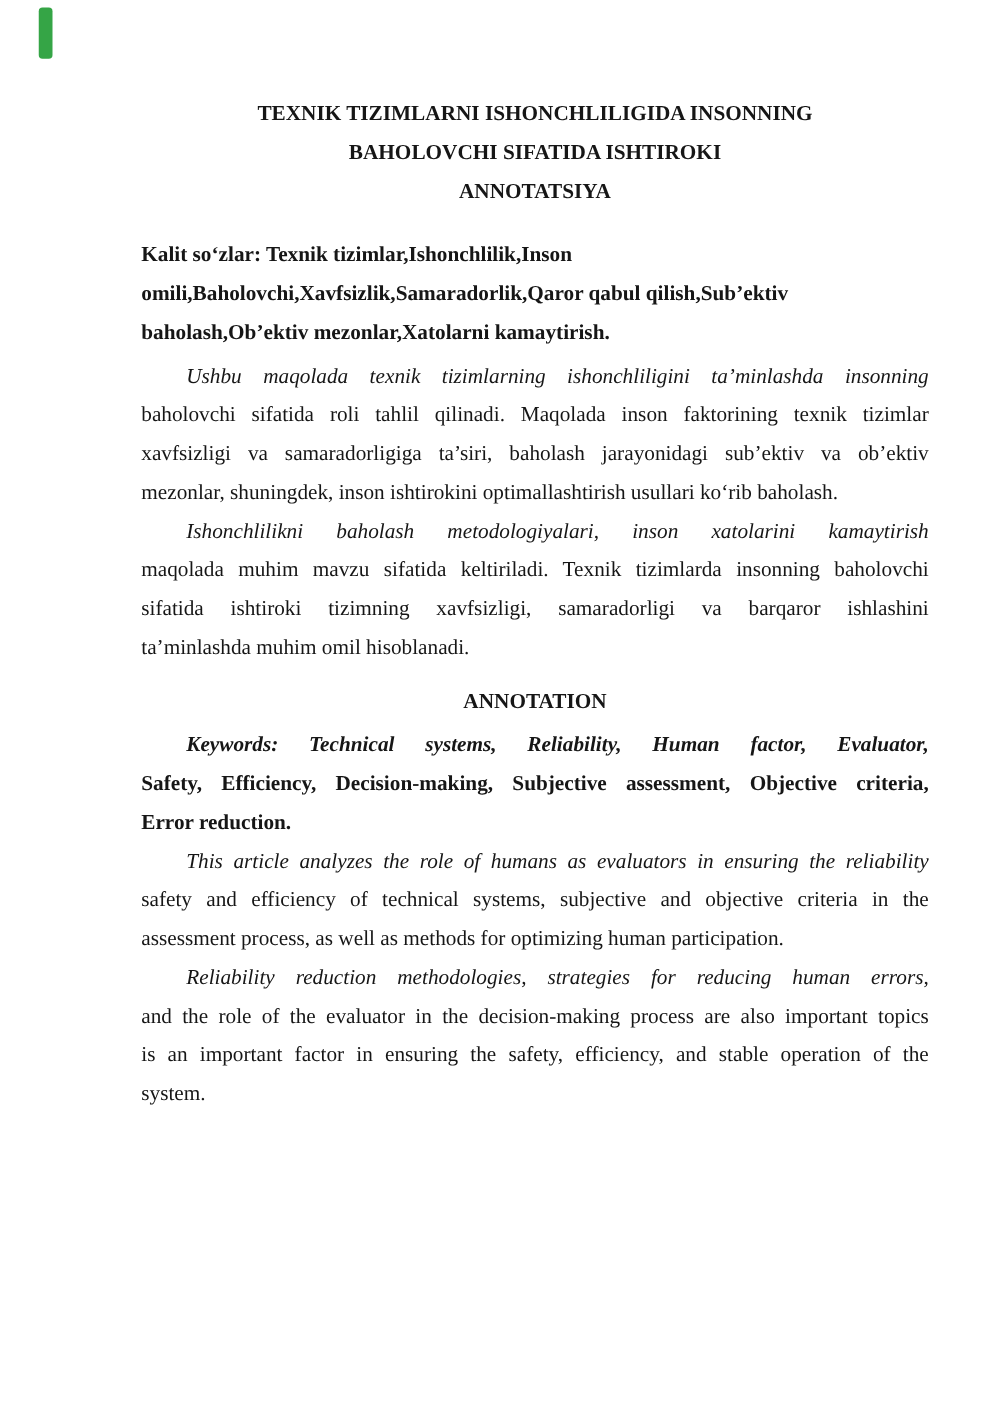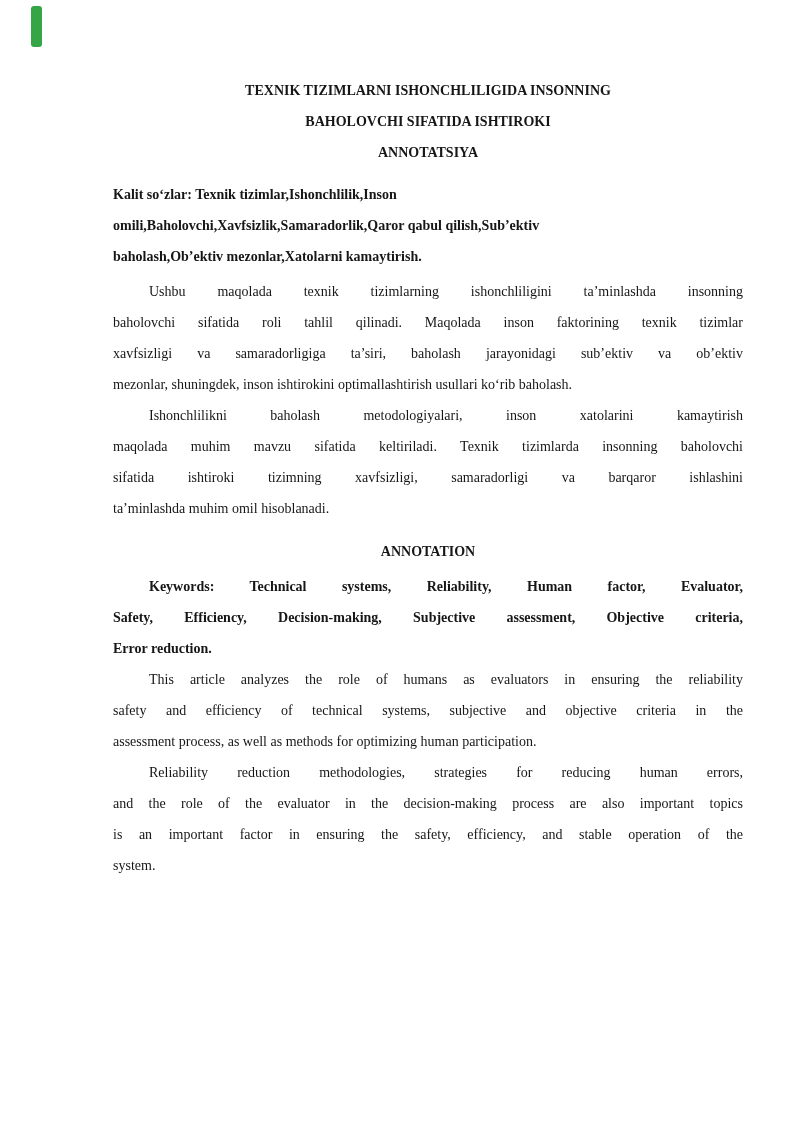--- a/index.html
+++ b/index.html
@@ -27,35 +27,35 @@
     border-radius: 3px;
     background: var(--marker-color, #35a546);
   }
   .content {
     position: absolute;
     left: 113px;
     top: 75px;
     width: 630px;
   }
   .line {
-    font-size: 14px;
+    font-size: 17px;
     line-height: 31px;
     white-space: normal;
     text-align: left;
   }
   .center { text-align: center; }
   .bold { font-weight: bold; }
   
   .jline {
     text-align: justify;
     text-align-last: justify;
   }
-  .indent { text-indent: 36px; }
+  .indent { text-indent: 36px; font-style: italic; }
   .mt-sm  { margin-top: 4px; }
-  .mt-md  { margin-top: 11px; }
+  .mt-md  { margin-top: 20px; }
   .mt-lg  { margin-top: 12px; }
 </style>
 </head>
 <body>
 
 <div class="page">
 
   <div class="selection-marker"></div>
 
   <div class="content">

